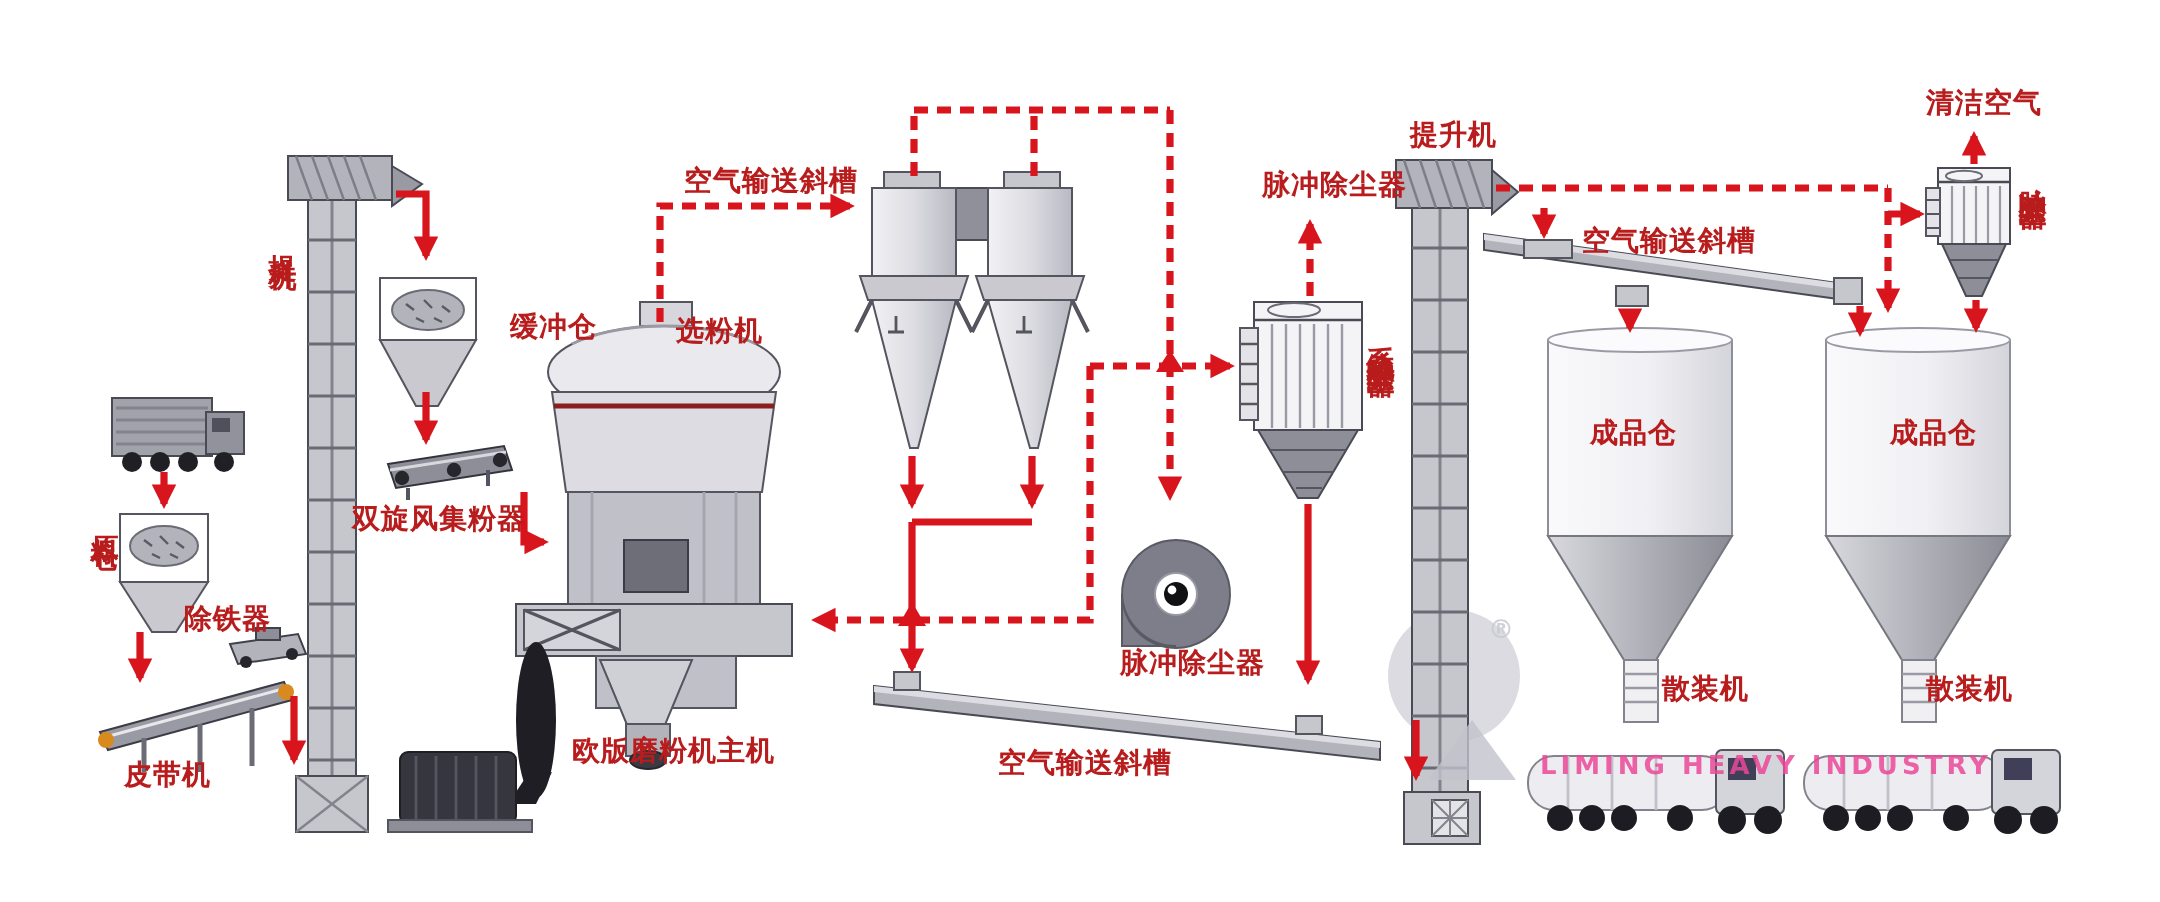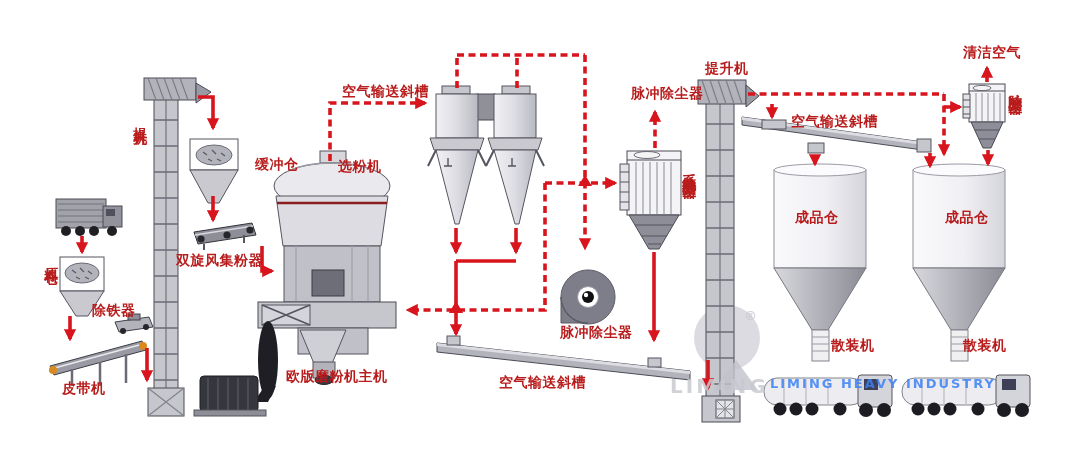--- a/index.html
+++ b/index.html
@@ -4,21 +4,21 @@
 <style>
   html,body{margin:0;padding:0;background:#fff;}
   #canvas{position:relative;width:1080px;height:451px;background:#fff;overflow:hidden;
           font-family:"DejaVu Sans","Liberation Sans",sans-serif;}
   #diagram-svg{position:absolute;left:0;top:0;z-index:1;}
   .lbl{position:absolute;z-index:6;color:#b91c1c;font-weight:bold;font-size:14px;
        line-height:1.05;white-space:nowrap;letter-spacing:0.5px;}
   .lbl.v{writing-mode:vertical-rl;text-orientation:upright;letter-spacing:2px;}
   .wm{position:absolute;z-index:5;color:#c6c6cf;font-weight:bold;opacity:.85;white-space:nowrap;}
   #wm-cn{left:766px;top:336px;font-size:36px;letter-spacing:2px;color:#c9c9d2;}
-  #wm-en{left:770px;top:376px;font-size:13px;letter-spacing:2px;color:#3b82f6;}
+  #wm-en{left:770px;top:376px;font-size:13px;letter-spacing:2px;color:#ec4899;}
   #wm-liming{left:670px;top:374px;font-size:20px;letter-spacing:3px;color:#c9c9d2;}
   #wm-reg{left:744px;top:308px;font-size:13px;color:#c9c9d2;}
   #wm-sun{position:absolute;left:694px;top:305px;width:66px;height:66px;border-radius:50%;
           background:#d7d7de;z-index:0;opacity:.9;}
   #wm-mtn{position:absolute;left:714px;top:360px;width:0;height:0;z-index:5;opacity:.8;
           border-left:22px solid transparent;border-right:22px solid transparent;
           border-bottom:30px solid #c2c2cc;}
 </style>
 </head>
 <body>
@@ -299,16 +299,15 @@
   <div class="lbl" style="left:791px;top:114px;">空气输送斜槽</div>
   <div class="lbl" style="left:795px;top:210px;">成品仓</div>
   <div class="lbl" style="left:945px;top:210px;">成品仓</div>
   <div class="lbl" style="left:831px;top:338px;">散装机</div>
   <div class="lbl" style="left:963px;top:338px;">散装机</div>
   <div class="lbl" style="left:963px;top:45px;">清洁空气</div>
   <div class="lbl v" style="left:1008px;top:82px;">脉冲除尘器</div>
 
   <div id="wm-mtn"></div>
   <div class="wm" id="wm-reg">®</div>
-  <div class="wm" id="wm-liming">LIMING</div>
   <div class="wm" id="wm-en">LIMING HEAVY INDUSTRY</div>
 
 </div>
 
 </body></html>

